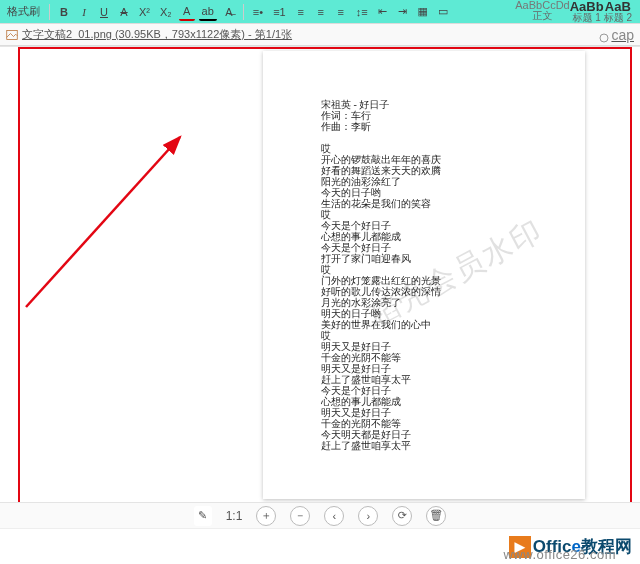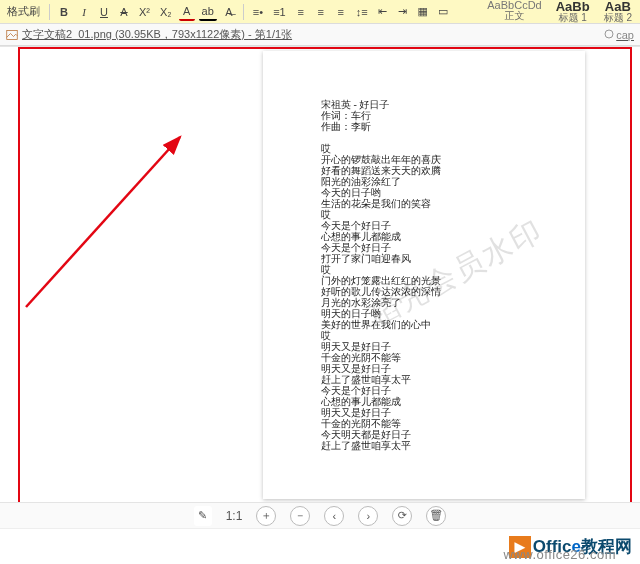--- a/index.html
+++ b/index.html
@@ -7,55 +7,55 @@
     font-family: "Microsoft YaHei", "SimSun", Arial, sans-serif;
     background: #fff;
     width: 640px;
     height: 564px;
     overflow: hidden;
     position: relative;
   }
   
   .toolbar {
     height: 24px;
-    background: #fef9c3;
+    background: #5eead4;
     border-bottom: 1px solid #dcdcdc;
     display: flex;
     align-items: center;
     font-size: 11px;
     color: #444;
     padding: 0 4px;
     gap: 4px;
   }
   .toolbar .sep { width:1px; height:16px; background:#ccc; margin:0 2px; }
   .tb-btn {
     padding: 1px 3px;
     cursor: pointer;
     border-radius: 2px;
     display:inline-flex; align-items:center; justify-content:center;
     min-width:16px; height:18px;
   }
   .style-label { font-size:10px; color:#666; text-align:left; }
-  .style-group { display:flex; gap:14px; margin-left:auto; margin-right:4px; }
+  .style-group { display:flex; margin-left:auto; margin-right:4px; }
   .style-item { display:flex; flex-direction:column; align-items:center; line-height:1; }
   .style-prev { font-size:11px; color:#777; }
   .style-prev.big { font-size:13px; font-weight:600; color:#333; }
   
   .tabbar {
     height: 22px;
     background: #f9f9f9;
     border-bottom: 1px solid #dcdcdc;
     display:flex; align-items:center;
     font-size:11px; color:#555;
     padding: 0 6px;
     position:relative;
     text-decoration:underline;
   }
   .tab-icon { width:12px; height:12px; display:inline-flex; align-items:center; justify-content:center; margin-right:4px; color:#b56b2d;}
-  .tab-right { margin-left:auto; color:#888; font-size:11px; display:flex; align-items:flex-start; gap:2px;}
+  .tab-right { margin-left:auto; color:#888; font-size:14px; display:flex; align-items:flex-end; gap:2px;}
   
   .main {
     position:absolute;
     top:46px; left:0; right:0; bottom:58px;
     background:#fff;
     border-top:1px solid #e5e5e5;
   }
   .red-frame {
     position:absolute;
     left:18px; top:0px; right:8px; bottom:0px;

